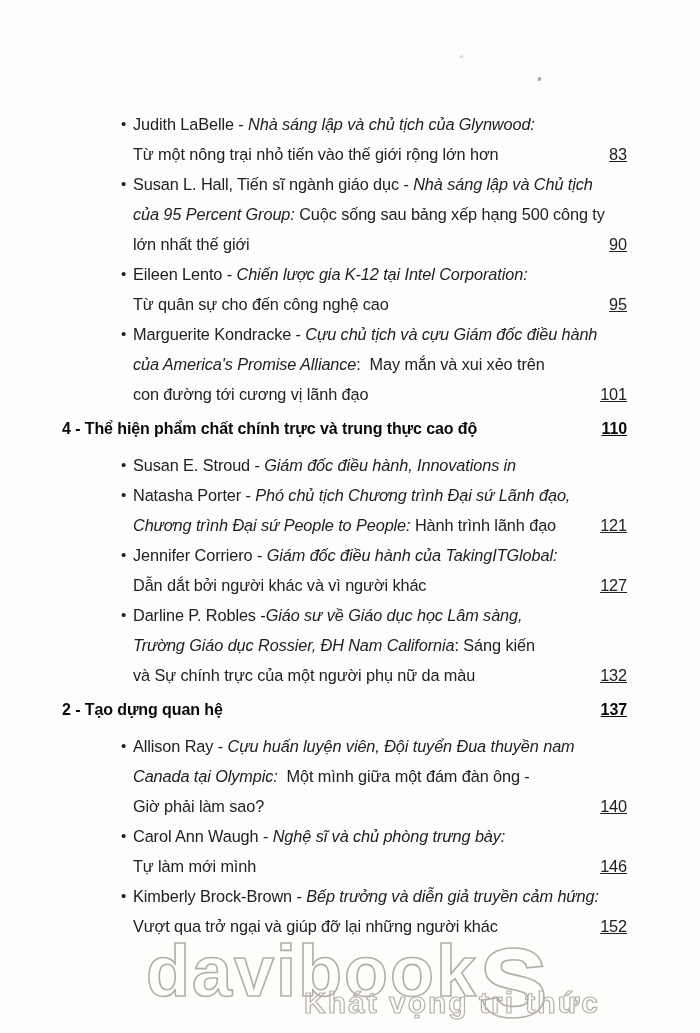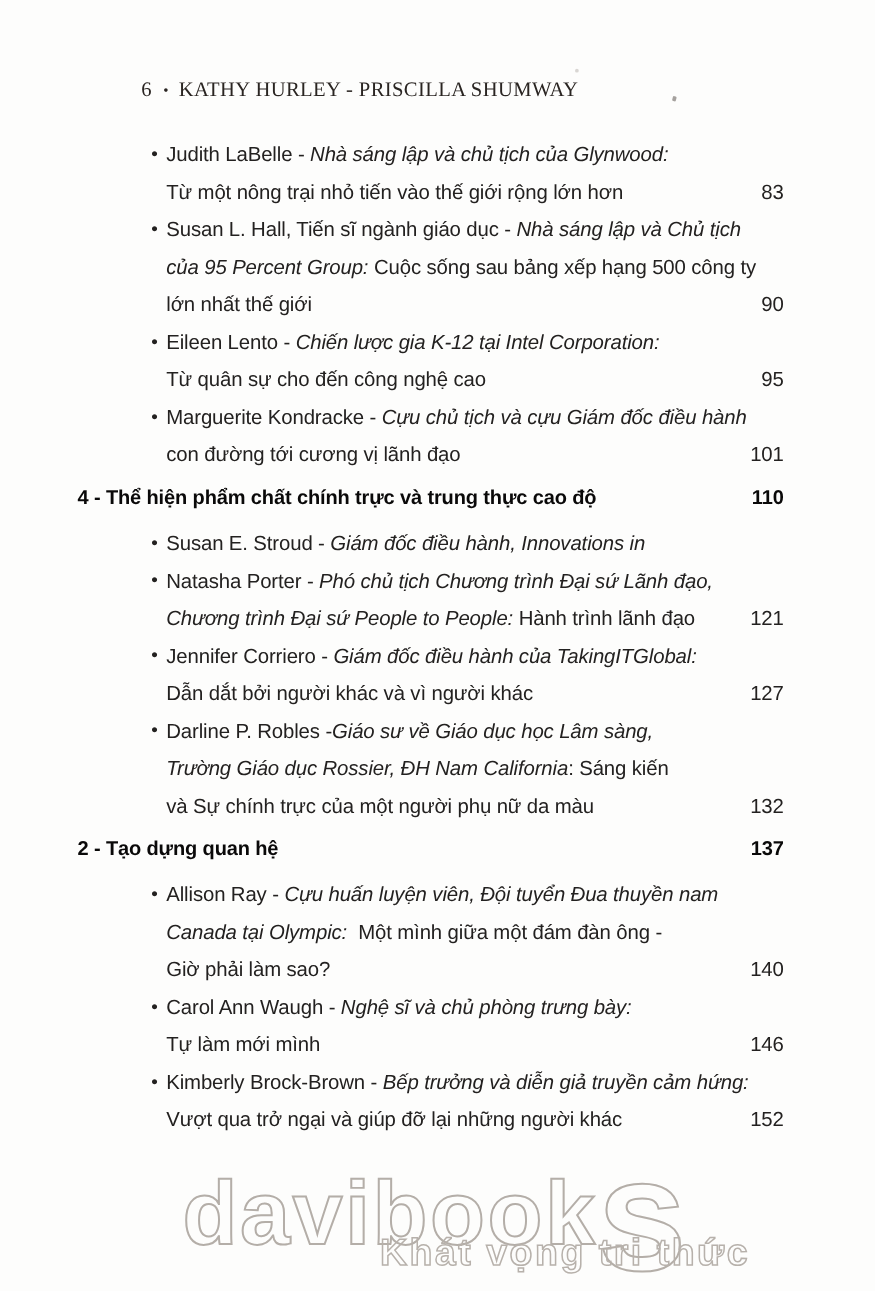--- a/index.html
+++ b/index.html
@@ -61,20 +61,21 @@
     left: 121px;
     top: 0;
     font-size: 15px;
     color: #232120;
   }
   .seg.italic { font-style: italic; }
   .page-num {
     position: absolute;
     right: 73px;
     top: 0;
+    text-decoration: underline;
   }
 
   
   .watermark { z-index: 1; }
   .wm-brand {
     position: absolute;
     left: 146px;
     top: 909px;
     line-height: 1;
     font-weight: bold;
@@ -116,38 +117,38 @@
     width: 3px; height: 3px;
     background: #d9d6d3;
     border-radius: 50%;
   }
 </style>
 </head>
 <body>
 
 <div class="page">
 
-  <div class="running-header"><span>6</span><span class="hdr-sep">•</span><span>KATHY HURLEY - PRISCILLA SHUMWAY</span></div>
 
   <div class="toc">
       <div class="entry item">
         <div class="line"><span class="bullet">•</span><span class="seg regular">Judith LaBelle - </span><span class="seg italic">Nhà sáng lập và chủ tịch của Glynwood:</span></div>
         <div class="line"><span class="seg regular">Từ một nông trại nhỏ tiến vào thế giới rộng lớn hơn</span><span class="page-num">83</span></div>
       </div>
       <div class="entry item">
         <div class="line"><span class="bullet">•</span><span class="seg regular">Susan L. Hall, Tiến sĩ ngành giáo dục - </span><span class="seg italic">Nhà sáng lập và Chủ tịch</span></div>
         <div class="line"><span class="seg italic">của 95 Percent Group:</span><span class="seg regular"> Cuộc sống sau bảng xếp hạng 500 công ty</span></div>
         <div class="line"><span class="seg regular">lớn nhất thế giới</span><span class="page-num">90</span></div>
       </div>
       <div class="entry item">
         <div class="line"><span class="bullet">•</span><span class="seg regular">Eileen Lento - </span><span class="seg italic">Chiến lược gia K-12 tại Intel Corporation:</span></div>
         <div class="line"><span class="seg regular">Từ quân sự cho đến công nghệ cao</span><span class="page-num">95</span></div>
       </div>
       <div class="entry item">
         <div class="line"><span class="bullet">•</span><span class="seg regular">Marguerite Kondracke - </span><span class="seg italic">Cựu chủ tịch và cựu Giám đốc điều hành</span></div>
+        <div class="line"><span class="seg italic">của America's Promise Alliance</span><span class="seg regular">:  May mắn và xui xẻo trên</span></div>
         <div class="line"><span class="seg regular">con đường tới cương vị lãnh đạo</span><span class="page-num">101</span></div>
       </div>
       <div class="entry section">
         <div class="line"><span class="seg bold">4 - Thể hiện phẩm chất chính trực và trung thực cao độ</span><span class="page-num">110</span></div>
       </div>
       <div class="entry item">
         <div class="line"><span class="bullet">•</span><span class="seg regular">Susan E. Stroud - </span><span class="seg italic">Giám đốc điều hành, Innovations in</span></div>
       </div>
       <div class="entry item">
         <div class="line"><span class="bullet">•</span><span class="seg regular">Natasha Porter - </span><span class="seg italic">Phó chủ tịch Chương trình Đại sứ Lãnh đạo,</span></div>

